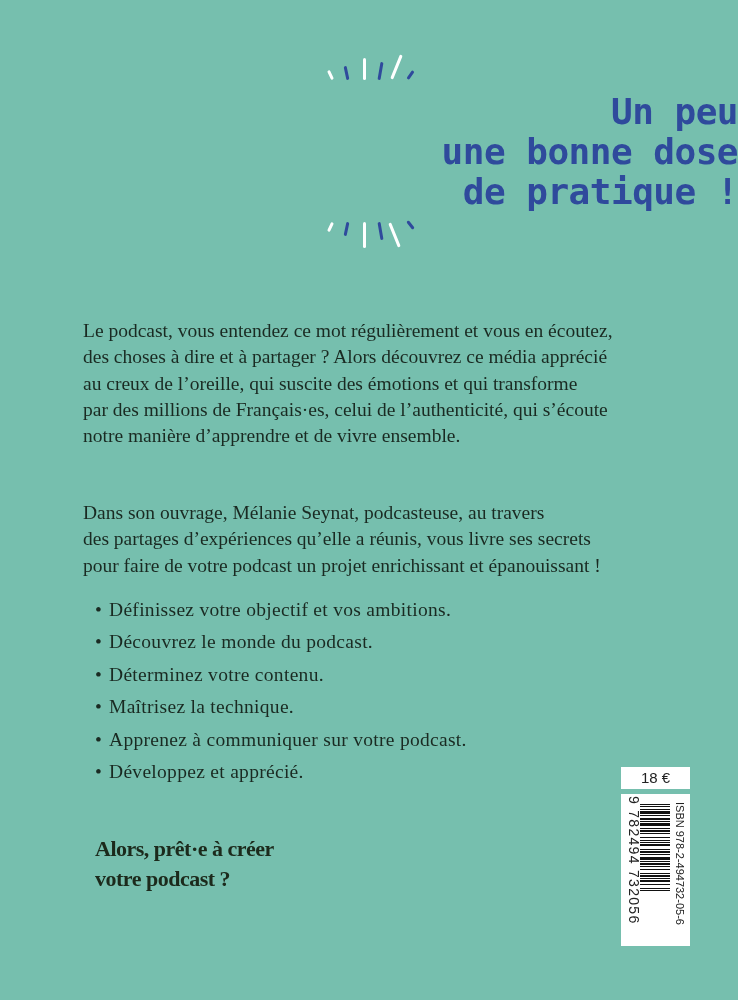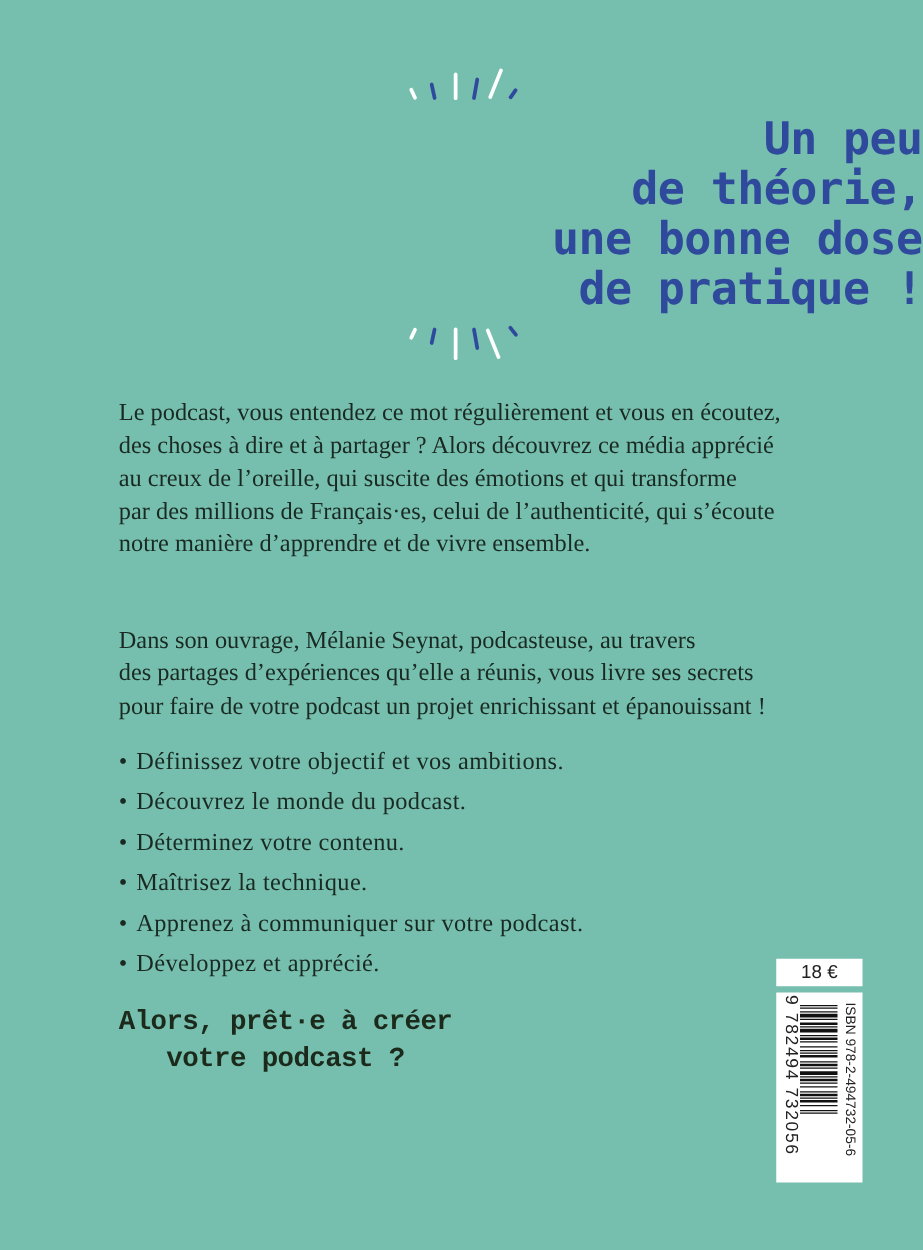--- a/index.html
+++ b/index.html
@@ -25,43 +25,42 @@
       font-weight: bold;
       color: #2f4a9c;
       font-size: 36px;
       line-height: 40px;
       letter-spacing: -0.5px;
       margin: 4px 0 6px 0;
     }
     .headline div { white-space: nowrap; text-align: right; }
     .body-text {
       position: absolute;
-      left: 95px; width: 560px;
+      left: 83px; width: 560px;
       font-size: 19.5px;
       line-height: 26.3px;
     }
     .p1 { top: 318px; }
     .p2 { top: 500px; }
     .p1 div, .p2 div { white-space: nowrap; }
     .bullets {
       position: absolute; left: 95px; top: 594px;
       font-family: Liberation Serif, serif;
       font-size: 19.5px;
       list-style: none; margin: 0; padding: 0;
     }
     .bullets li { height: 32.4px; line-height: 32px; white-space: nowrap; letter-spacing: 0.3px; }
     .bullets li .dot { display: inline-block; width: 14px; }
     .cta {
-      position: absolute; left: 95px; top: 803px;
-      font-family: Liberation Mono, monospace;
+      position: absolute; left: 95px; top: 834px;
+      font-family: Liberation Serif, serif;
       font-weight: bold;
       font-size: 22px; line-height: 30px;
       color: #1c2a1c;
       letter-spacing: -0.5px;
-      text-align: center;
     }
     .cta div { white-space: nowrap; }
     .price-box {
       position: absolute; left: 621px; top: 767px; width: 69px; height: 22px;
       background: #ffffff;
       font-family: "Liberation Sans", "DejaVu Sans", sans-serif;
       font-size: 15px; line-height: 22px; text-align: center;
       color: #222;
     }
     .barcode-box {
@@ -99,21 +98,20 @@
   <div class="rays">
     <span class="ray" style="left:20px;top:18px;height:10px;background:#ffffff;transform:rotate(-25deg);"></span>
     <span class="ray" style="left:36px;top:14px;height:14px;background:#2f4a9c;transform:rotate(-12deg);"></span>
     <span class="ray" style="left:54px;top:6px;height:22px;background:#ffffff;"></span>
     <span class="ray" style="left:70px;top:10px;height:18px;background:#2f4a9c;transform:rotate(10deg);"></span>
     <span class="ray" style="left:86px;top:2px;height:26px;background:#ffffff;transform:rotate(22deg);"></span>
     <span class="ray" style="left:100px;top:18px;height:10px;background:#2f4a9c;transform:rotate(35deg);"></span>
   </div>
   <div class="headline">
     <div>Un peu</div>
-    <div>de théorie,</div>
     <div>une bonne dose</div>
     <div>de pratique !</div>
   </div>
   <div class="rays">
     <span class="ray" style="left:20px;top:4px;height:10px;background:#ffffff;transform:rotate(25deg);"></span>
     <span class="ray" style="left:36px;top:4px;height:14px;background:#2f4a9c;transform:rotate(12deg);"></span>
     <span class="ray" style="left:54px;top:4px;height:26px;background:#ffffff;"></span>
     <span class="ray" style="left:70px;top:4px;height:18px;background:#2f4a9c;transform:rotate(-10deg);"></span>
     <span class="ray" style="left:84px;top:4px;height:26px;background:#ffffff;transform:rotate(-22deg);"></span>
     <span class="ray" style="left:100px;top:2px;height:10px;background:#2f4a9c;transform:rotate(-38deg);"></span>

